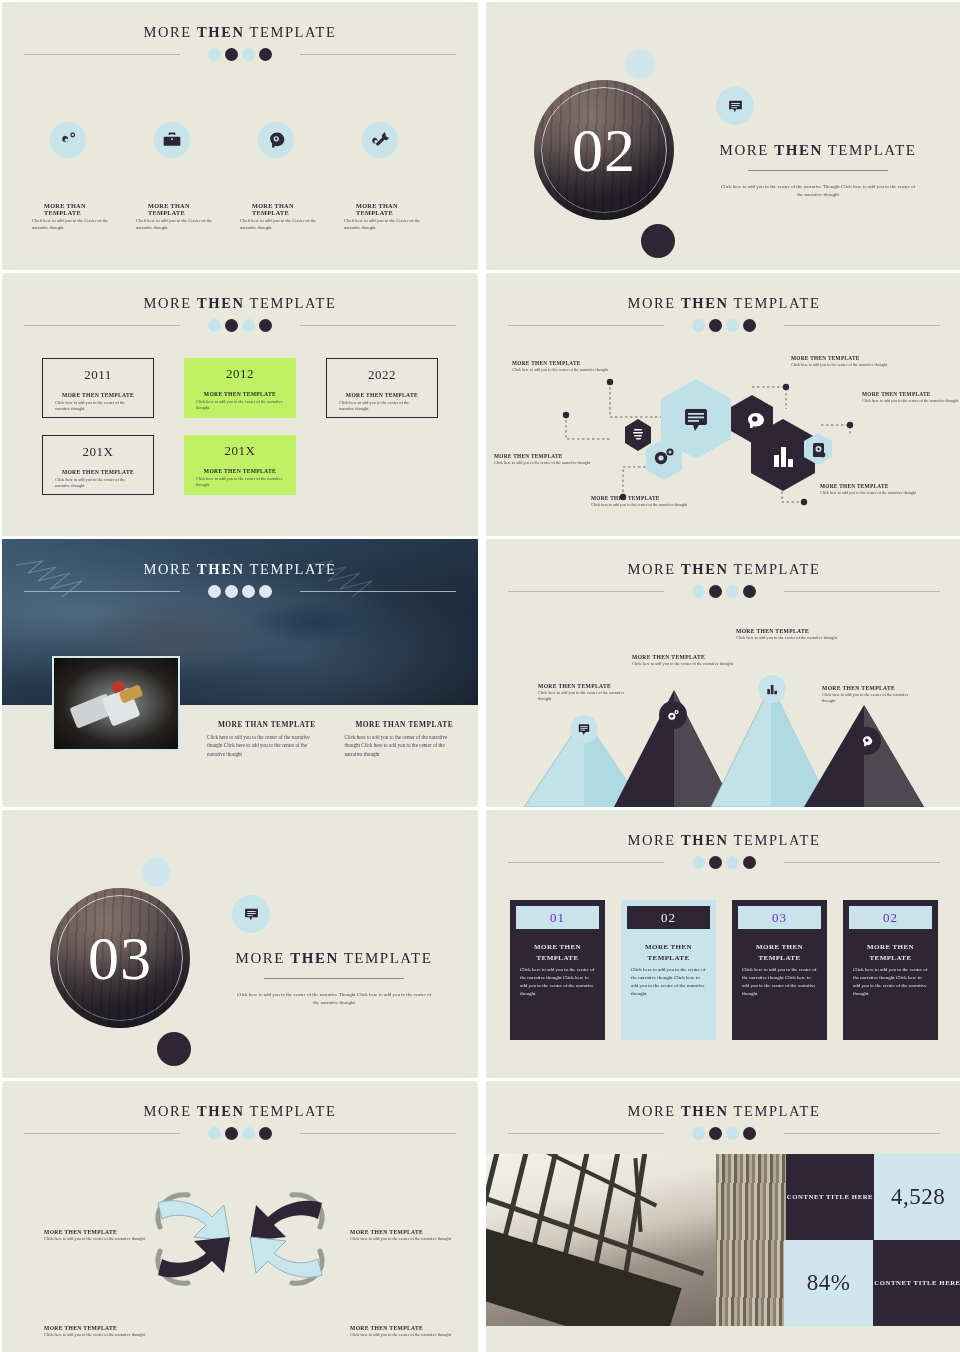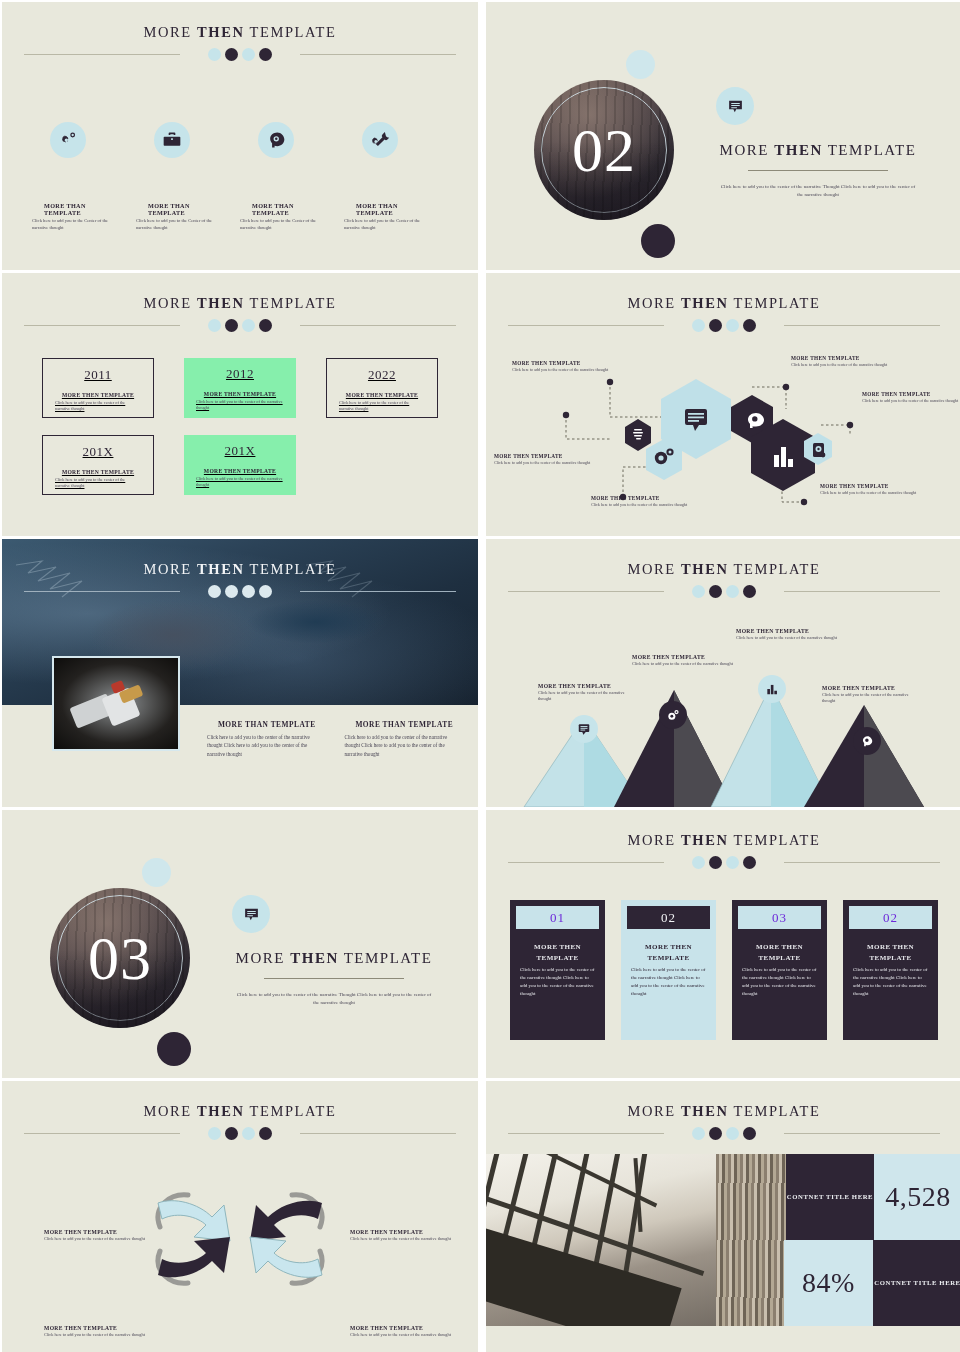--- a/index.html
+++ b/index.html
@@ -80,24 +80,24 @@
     position:absolute; left:230px; top:85px; width:38px; height:38px; border-radius:50%;
     background:#c6e4ea; display:flex; align-items:center; justify-content:center;
   }
   .bub-circle svg { width:17px; height:17px; fill:#2e2535; }
   .sec-right { position:absolute; left:208px; top:140px; width:248px; text-align:center; }
   .sec-title { font-size:15px; letter-spacing:1.5px; color:#2e2535; white-space:nowrap; }
   .sec-underline { width:140px; height:1px; background:#8d8a79; margin:11px auto 0; }
   .sec-body { font-size:5px; line-height:1.62; color:#4b4756; margin-top:12px; padding:0 24px; }
 
   
-  .years { position:absolute; left:40px; top:85px; right:40px; display:flex; flex-wrap:wrap; gap:17px 30px;text-decoration:underline; }
+  .years { position:absolute; left:40px; top:85px; right:40px; display:flex; flex-wrap:wrap; gap:17px 30px; }
   .ycard { width:calc((100% - 60px)/3); height:60px; padding:8px 8px 0; }
   .ycard.brd { border:1.4px solid #2e2535; background:transparent; }
-  .ycard.fill { background:#86efac; }
+  .ycard.fill { background:#bef264; }
   .ycard .yr { text-align:center; font-size:13px; color:#2e2535; letter-spacing:.5px; }
   .ycard .yt { text-align:center; font-size:5.6px; font-weight:bold; letter-spacing:.3px; color:#2e2535; margin-top:9px; }
   .ycard .yb { font-size:4.3px; line-height:1.5; color:#4b4756; margin-top:2px; padding:0 4px; }
 
   
   .hexwrap { position:absolute; left:0; top:66px; width:100%; height:197px; }
   .hexwrap svg { width:100%; height:100%; display:block; }
   .hx-note { position:absolute; }
   .hx-t { font-size:5.3px; font-weight:bold; letter-spacing:.3px; color:#2e2535; }
   .hx-b { font-size:4.1px; line-height:1.5; color:#4b4756; margin-top:1px; }
@@ -173,21 +173,21 @@
       linear-gradient(168deg,#f3f1ea 0%,#e7e4da 26%,#cfc8bb 44%,#9b9287 62%,#6d665e 100%);
   }
   .lib-photo i { position:absolute; background:#3a3730; display:block; }
   .lib-shelf { position:absolute; right:0; top:0; width:70px; height:100%;
     background:repeating-linear-gradient(91deg,#8b7f6f 0 3px,#c9bfae 3px 6px,#6e6456 6px 9px,#b3a894 9px 12px); }
   .stats { flex:1; display:grid; grid-template-columns:1fr 1fr; grid-template-rows:1fr 1fr; }
   .st { display:flex; align-items:center; justify-content:center; text-align:center; }
   .st.dk { background:#2e2535; color:#eef0f3; }
   .st.lt { background:#cfe6ec; color:#2e2535; }
   .st .lbl { font-size:6.7px; font-weight:bold; letter-spacing:.6px; line-height:1.6; }
-  .st .big { font-size:28px; letter-spacing:.5px; }
+  .st .big { font-size:23px; letter-spacing:.5px; }
 </style>
 </head>
 <body>
 
 <div class="grid">
 
   <div class="slide">
     <div class="hdr">
       <div class="hdr-title">
         <span class="l">MORE</span>

